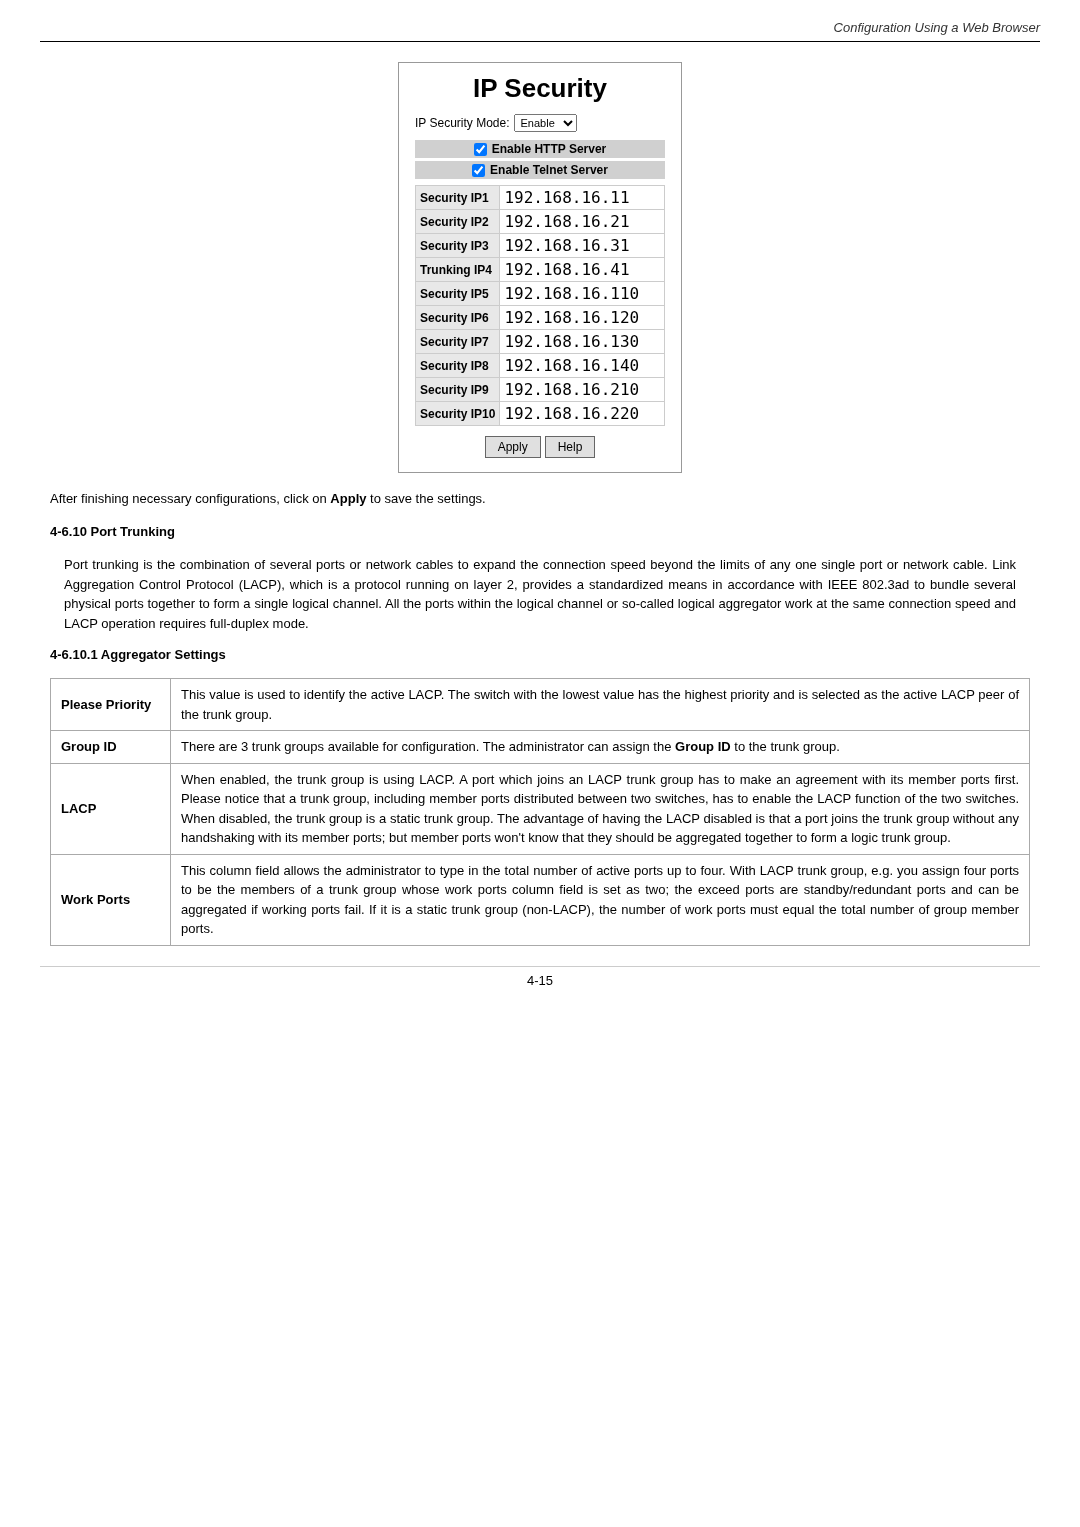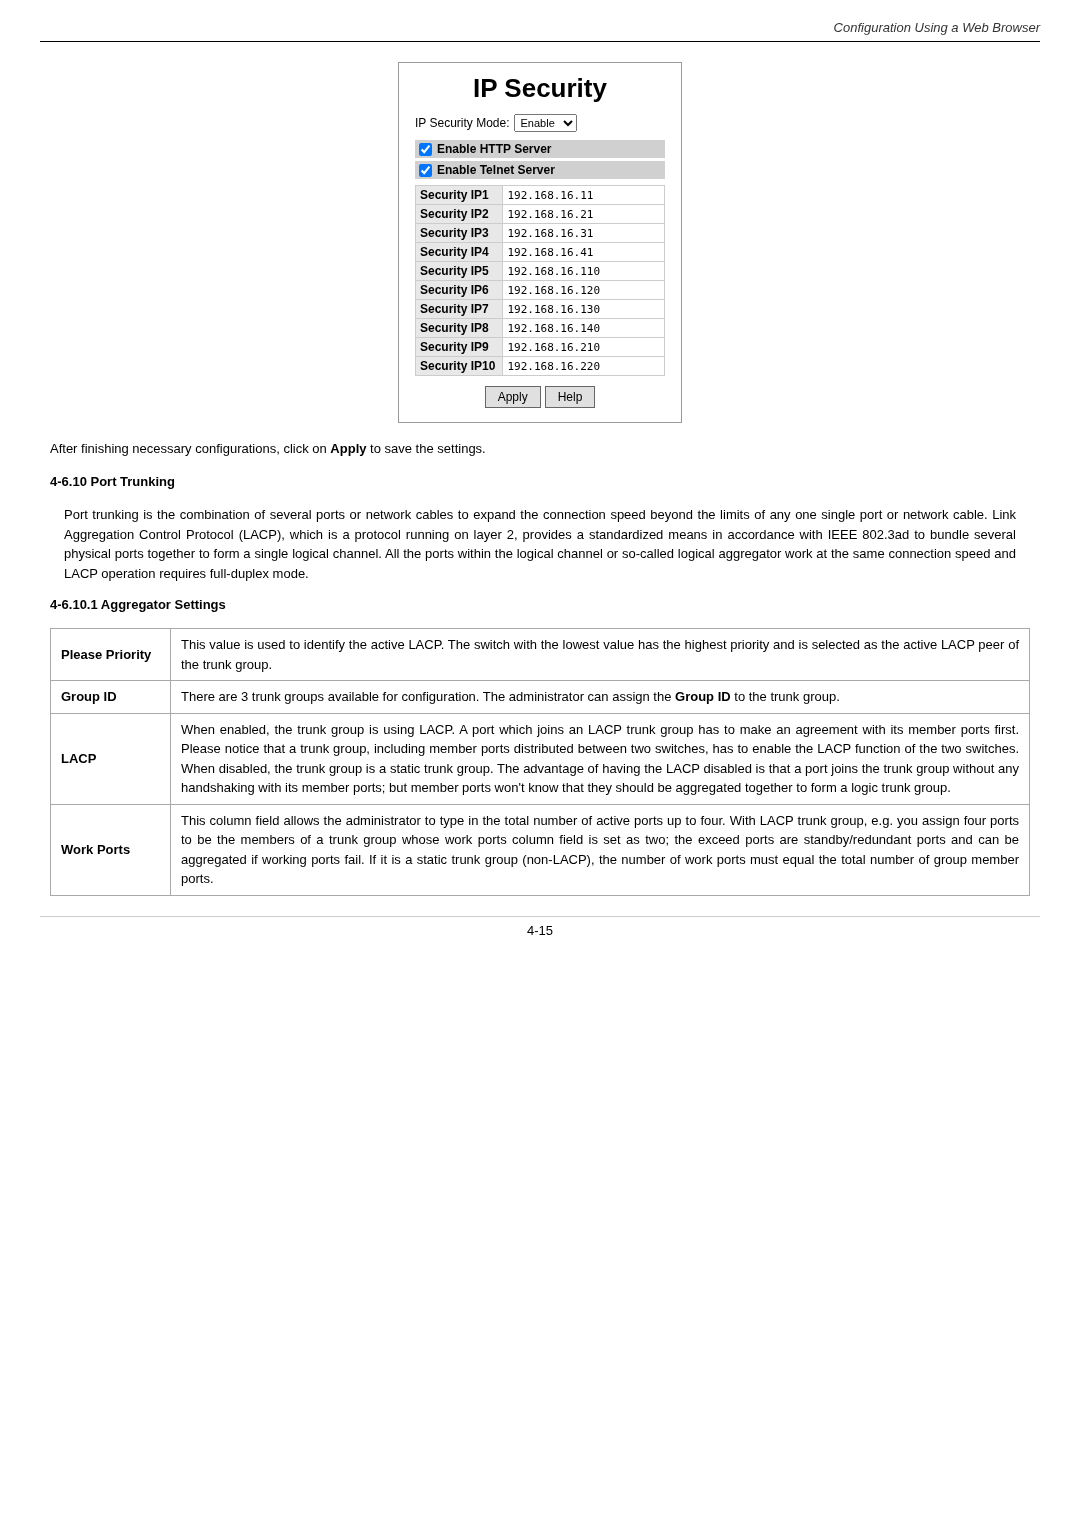--- a/index.html
+++ b/index.html
@@ -52,20 +52,21 @@
       padding: 1px 2px;
     }
     .checkbox-row {
       display: flex;
       align-items: center;
       font-size: 12px;
       font-weight: bold;
       background: #d0d0d0;
       padding: 2px 4px;
       margin-bottom: 3px;
+      justify-content: center;
     }
     .checkbox-row input {
       margin-right: 5px;
     }
     .ip-table {
       width: 100%;
       border-collapse: collapse;
       margin-top: 6px;
       font-size: 12px;
     }
@@ -78,21 +79,21 @@
       background: #e8e8e8;
       white-space: nowrap;
     }
     .ip-table td:last-child {
       font-family: monospace;
     }
     .ip-input {
       border: none;
       width: 100%;
       font-family: monospace;
-      font-size: 11px;
+      font-size: 16px;
       background: transparent;
     }
     .button-row {
       display: flex;
       justify-content: center;
       margin-top: 10px;
       gap: 4px;
     }
     .btn {
       padding: 3px 12px;
@@ -199,21 +200,21 @@
     </tr>
         <tr>
       <td>Security IP2</td>
       <td><input class="ip-input" type="text" value="192.168.16.21" style=""></td>
     </tr>
         <tr>
       <td>Security IP3</td>
       <td><input class="ip-input" type="text" value="192.168.16.31" style=""></td>
     </tr>
         <tr>
-      <td>Security IP4</td>
+      <td>Trunking IP4</td>
       <td><input class="ip-input" type="text" value="192.168.16.41" style=""></td>
     </tr>
         <tr>
       <td>Security IP5</td>
       <td><input class="ip-input" type="text" value="192.168.16.110" style=""></td>
     </tr>
         <tr>
       <td>Security IP6</td>
       <td><input class="ip-input" type="text" value="192.168.16.120" style=""></td>
     </tr>

